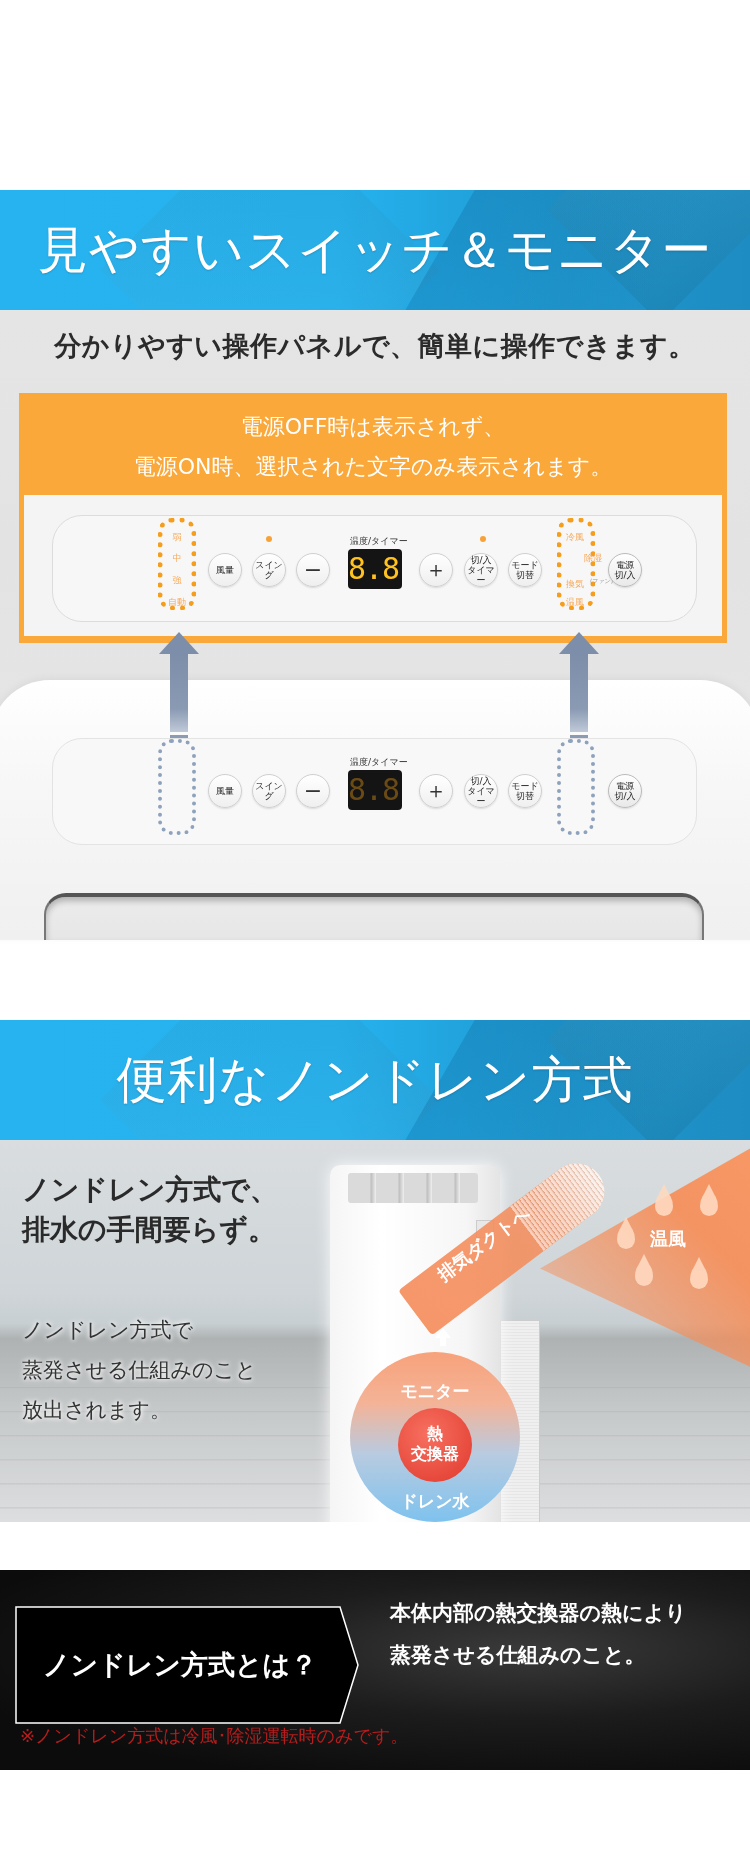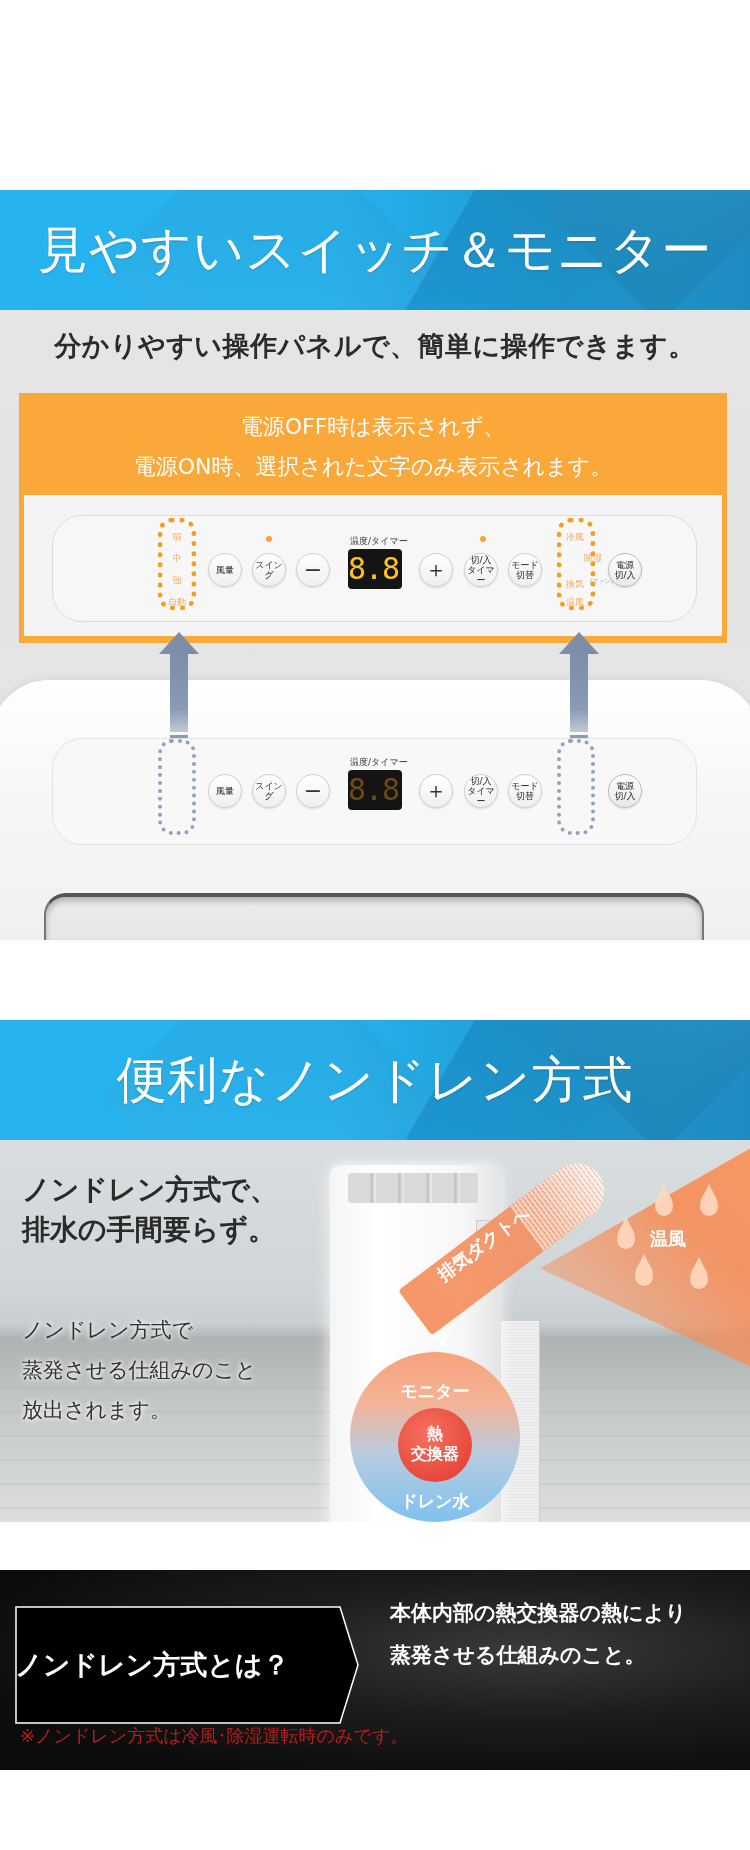--- a/index.html
+++ b/index.html
@@ -212,21 +212,21 @@
   .dark {
     position: absolute; left: 0; top: 1570px; width: 750px; height: 200px;
     background: radial-gradient(ellipse at 70% 40%, #3a3a3a 0%, #1c1c1c 40%, #0c0c0c 80%),
                 #111;
   }
   .qbox {
     position: absolute; left: 15px; top: 1606px; width: 345px; height: 118px;
   }
   .qbox svg { position: absolute; left: 0; top: 0; }
   .qbox .qtext {
-    position: absolute; left: 0; width: 330px; top: 0; height: 118px; line-height: 118px; text-align: left;
+    position: absolute; left: 0; width: 330px; top: 0; height: 118px; line-height: 118px; text-align: center;
     color: #ffffff; font-size: 27px; font-weight: bold;
   }
   .answer {
     position: absolute; left: 390px; top: 1592px; color: #ffffff; font-size: 21px; line-height: 42px; font-weight: bold;
   }
   .footnote {
     position: absolute; left: 20px; top: 1724px; color: #b91c1c; font-size: 18px;
   }
 </style>
 </head>

